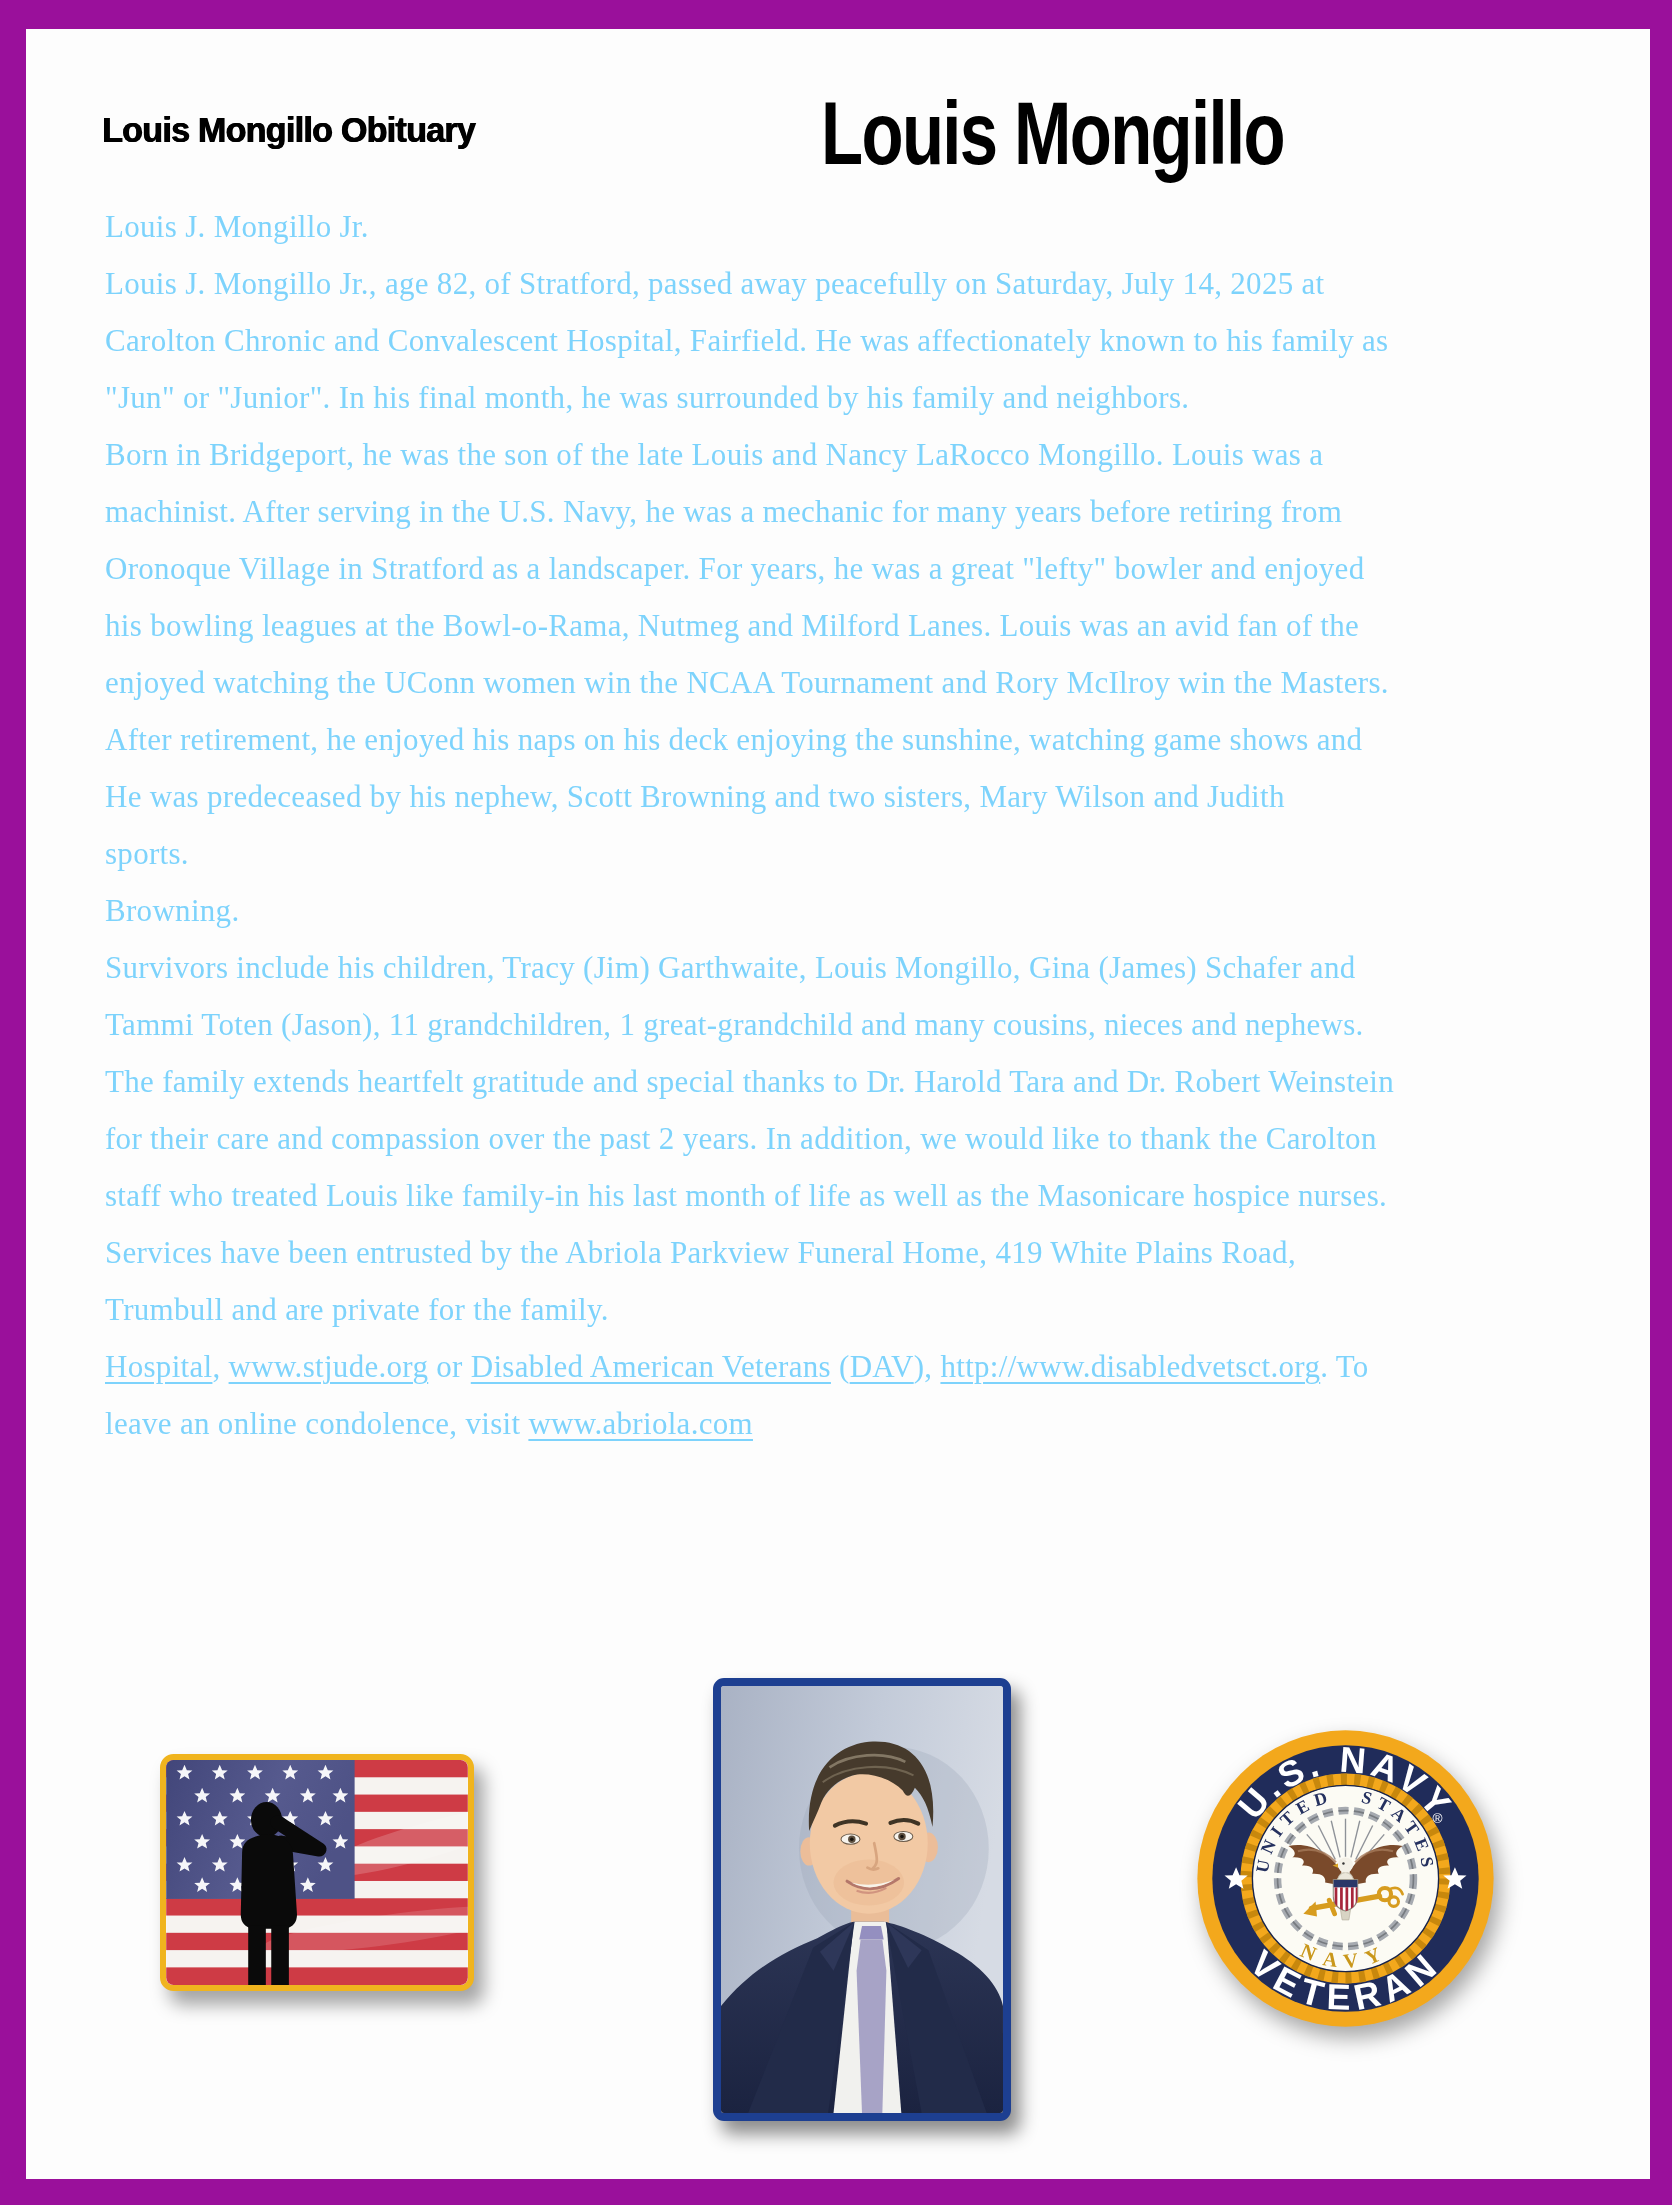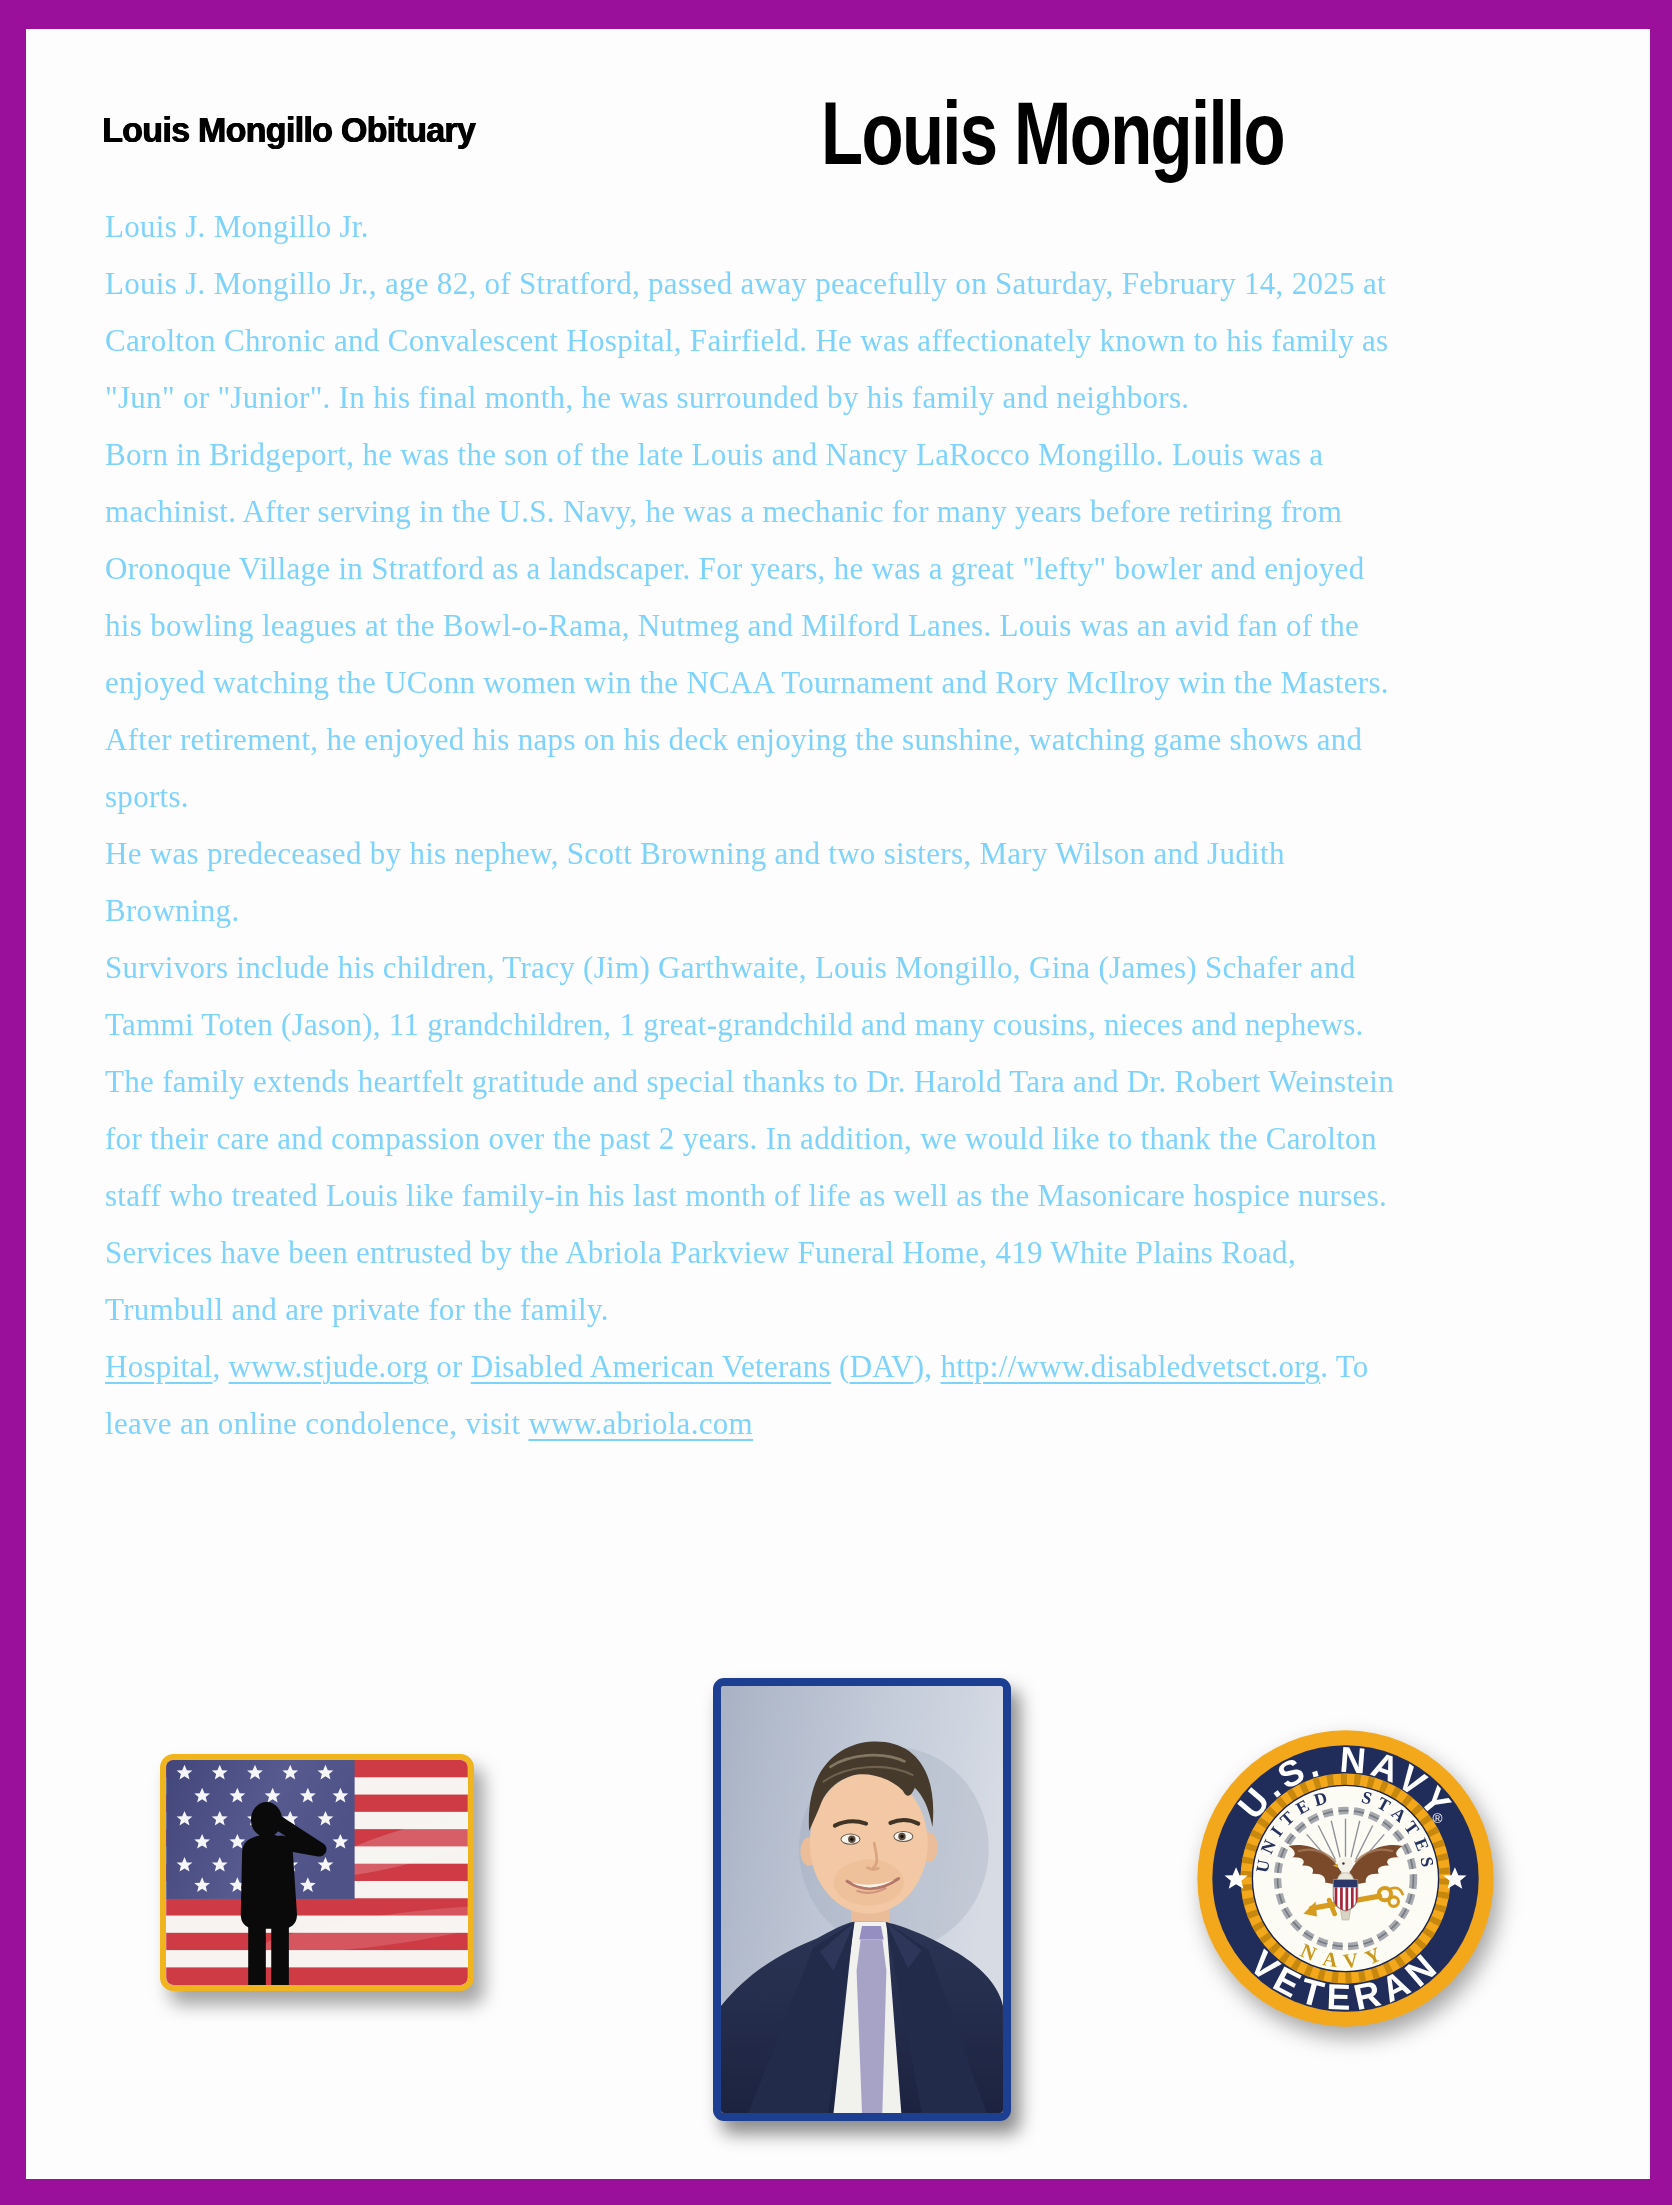--- a/index.html
+++ b/index.html
@@ -71,31 +71,31 @@
 <body>
 
 <div class="page">
   <div class="sheet"></div>
 
   <div class="eyebrow">Louis Mongillo Obituary</div>
   <div class="main-title">Louis Mongillo</div>
 
   <div class="body-text">
       <div class="line"><span>Louis J. Mongillo Jr.</span></div>
-      <div class="line"><span>Louis J. Mongillo Jr., age 82, of Stratford, passed away peacefully on Saturday, February 14, 2025 at</span></div>
+      <div class="line"><span>Louis J. Mongillo Jr., age 82, of Stratford, passed away peacefully on Saturday, July 14, 2025 at</span></div>
       <div class="line"><span>Carolton Chronic and Convalescent Hospital, Fairfield. He was affectionately known to his family as</span></div>
       <div class="line"><span>"Jun" or "Junior". In his final month, he was surrounded by his family and neighbors.</span></div>
       <div class="line"><span>Born in Bridgeport, he was the son of the late Louis and Nancy LaRocco Mongillo. Louis was a</span></div>
       <div class="line"><span>machinist. After serving in the U.S. Navy, he was a mechanic for many years before retiring from</span></div>
       <div class="line"><span>Oronoque Village in Stratford as a landscaper. For years, he was a great "lefty" bowler and enjoyed</span></div>
       <div class="line"><span>his bowling leagues at the Bowl-o-Rama, Nutmeg and Milford Lanes. Louis was an avid fan of the</span></div>
       <div class="line"><span>enjoyed watching the UConn women win the NCAA Tournament and Rory McIlroy win the Masters.</span></div>
       <div class="line"><span>After retirement, he enjoyed his naps on his deck enjoying the sunshine, watching game shows and</span></div>
+      <div class="line"><span>He was predeceased by his nephew, Scott Browning and two sisters, Mary Wilson and Judith</span></div>
       <div class="line"><span>sports.</span></div>
-      <div class="line"><span>He was predeceased by his nephew, Scott Browning and two sisters, Mary Wilson and Judith</span></div>
       <div class="line"><span>Browning.</span></div>
       <div class="line"><span>Survivors include his children, Tracy (Jim) Garthwaite, Louis Mongillo, Gina (James) Schafer and</span></div>
       <div class="line"><span>Tammi Toten (Jason), 11 grandchildren, 1 great-grandchild and many cousins, nieces and nephews.</span></div>
       <div class="line"><span>The family extends heartfelt gratitude and special thanks to Dr. Harold Tara and Dr. Robert Weinstein</span></div>
       <div class="line"><span>for their care and compassion over the past 2 years. In addition, we would like to thank the Carolton</span></div>
       <div class="line"><span>staff who treated Louis like family-in his last month of life as well as the Masonicare hospice nurses.</span></div>
       <div class="line"><span>Services have been entrusted by the Abriola Parkview Funeral Home, 419 White Plains Road,</span></div>
       <div class="line"><span>Trumbull and are private for the family.</span></div>
       <div class="line"><span class="u">Hospital</span><span>, </span><span class="u">www.stjude.org</span><span> or </span><span class="u">Disabled American Veterans</span><span> (</span><span class="u">DAV</span><span>), </span><span class="u">http://www.disabledvetsct.org</span><span>. To</span></div>
       <div class="line"><span>leave an online condolence, visit </span><span class="u">www.abriola.com</span></div>

